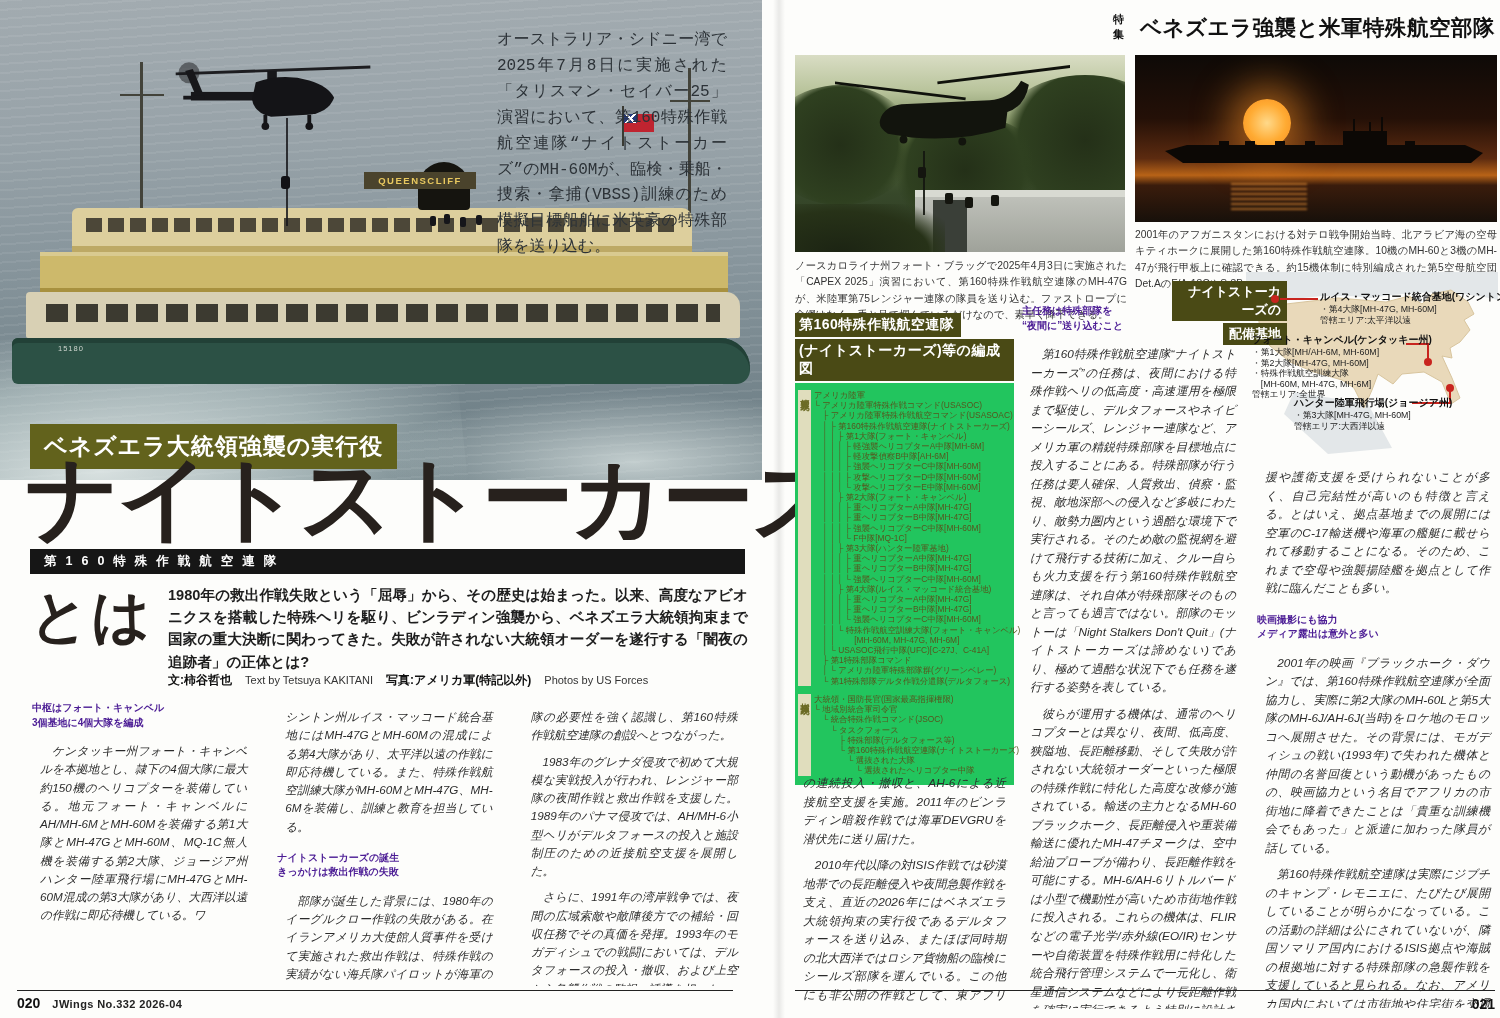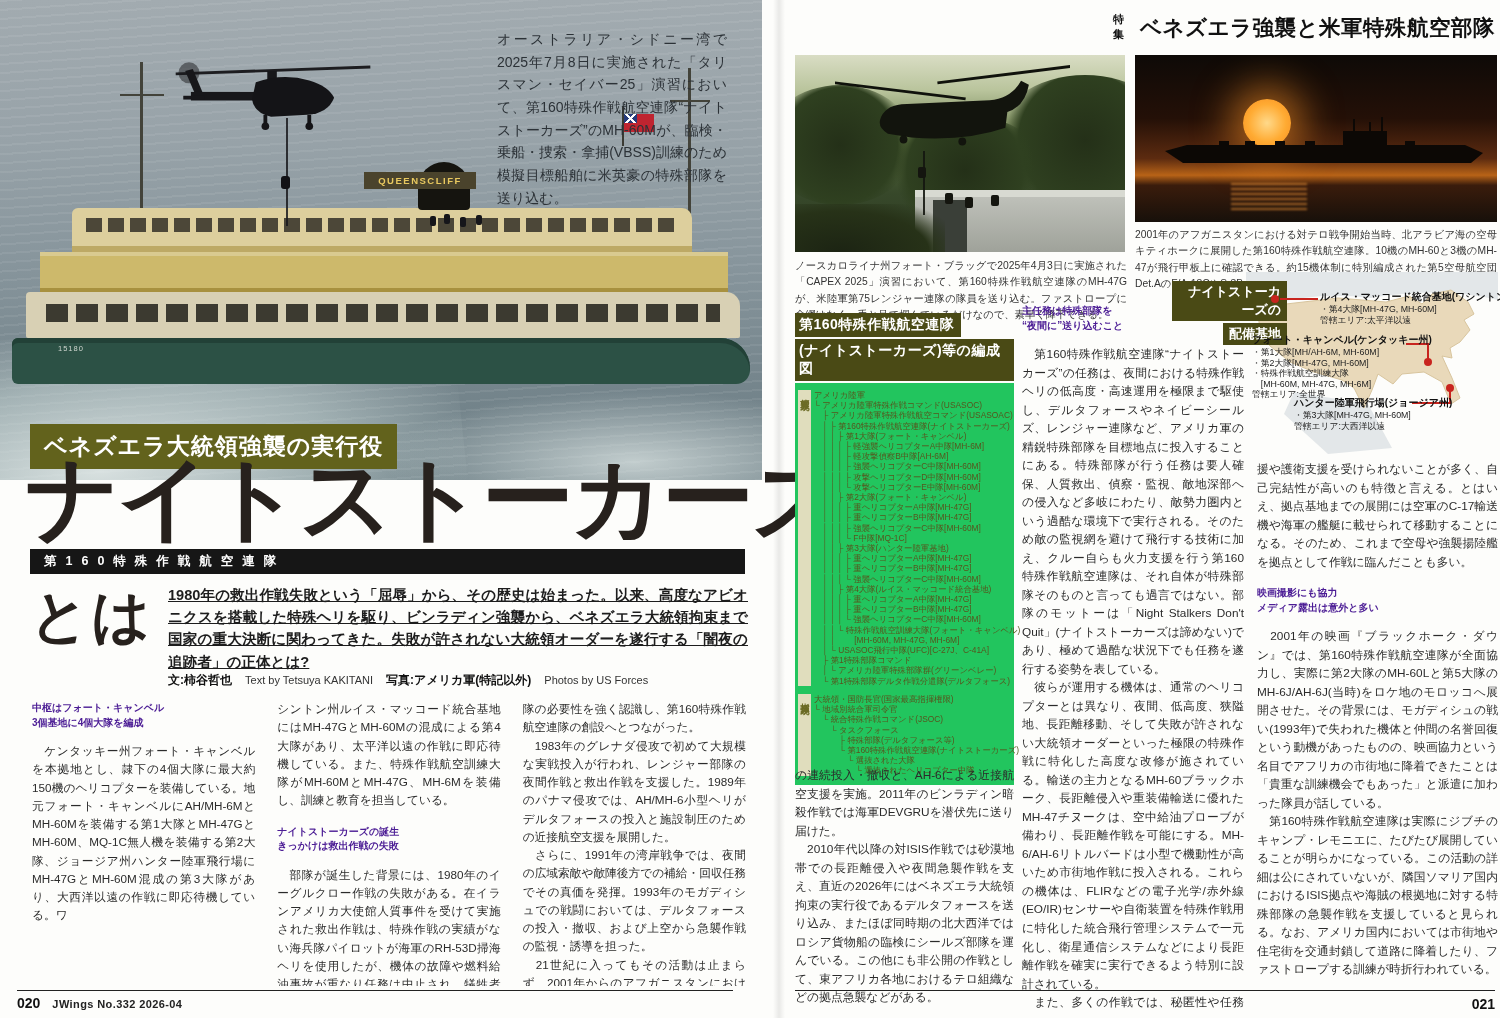--- a/index.html
+++ b/index.html
@@ -40,43 +40,43 @@
     border-radius:6px 30px 14px 6px;box-shadow:inset 0 5px 0 #224137;}
   .hullnum{position:absolute;left:46px;top:224px;color:#cfd6cf;font-size:7.5px;letter-spacing:1px;}
   .flag{position:absolute;left:612px;top:-6px;width:30px;height:18px;background:#bf2430;}
   .flag .canton{position:absolute;left:0;top:0;width:13px;height:9px;background:#273a7a;
     background-image:linear-gradient(45deg,transparent 44%,#fff 44% 56%,transparent 56%),linear-gradient(-45deg,transparent 44%,#fff 44% 56%,transparent 56%);}
   .flagpole{position:absolute;left:610px;top:-14px;width:2px;height:40px;background:#3a3a33;}
   .soldier{position:absolute;width:6px;height:10px;background:#16161a;border-radius:2px;}
   .heli-wrap{position:absolute;left:168px;top:48px;width:210px;height:180px;}
   .rope{position:absolute;left:118px;top:70px;width:2px;height:108px;background:rgba(25,25,28,.85);}
   .roper{position:absolute;left:113px;top:128px;width:9px;height:13px;background:#121216;border-radius:3px;}
-  .caption-on-photo{position:absolute;left:497px;top:28px;width:230px;font-size:14px;line-height:1.62;
-    color:#2c3237;font-weight:500;text-align:justify;}
+  .caption-on-photo{position:absolute;left:497px;top:28px;width:230px;font-size:16px;line-height:1.62;
+    color:#2c3237;font-weight:500;text-align:justify;font-family:Liberation Mono, monospace;}
 
   
   .kicker{position:absolute;left:30px;top:424px;background:#62621c;color:#fff;font-size:23px;font-weight:800;
     padding:7px 14px;letter-spacing:1px;}
   .main-title{position:absolute;left:26px;top:452px;width:745px;font-size:92px;font-weight:900;color:#27211d;
     letter-spacing:-3px;line-height:1.0;white-space:nowrap;}
   .unit-bar{position:absolute;left:30px;top:549px;width:701px;background:#161616;color:#fff;
     font-size:12.5px;font-weight:bold;letter-spacing:9px;padding:4px 0 4px 14px;}
   .title-suffix{position:absolute;left:30px;top:578px;font-size:58px;font-weight:900;color:#27211d;letter-spacing:2px;}
   .lead{position:absolute;left:168px;top:584px;width:580px;font-size:14.6px;font-weight:600;line-height:1.52;
-    color:#1d1d1d;text-align:justify;text-decoration:underline;}
+    color:#1d1d1d;text-align:justify;}
   .byline{position:absolute;left:168px;top:672px;width:600px;font-size:11px;color:#333;}
   .byline b{font-size:12px;color:#111;}
   .byline span{margin-right:10px;}
 
   
   .cols-left{position:absolute;left:32px;top:700px;width:714px;height:286px;display:flex;gap:22px;overflow:hidden;}
   .cols-left .col{flex:1;overflow:hidden;}
   .col-h{font-size:10px;font-weight:800;line-height:1.45;color:#4c1d95;margin:15px 0 12px;}
   .col > .col-h:first-child,[data-blocks] > .col-h:first-child{margin-top:1px;}
-  .col-p{font-size:11.7px;line-height:1.56;margin:0;text-align:justify;color:#2b2b2b;}
+  .col-p{font-size:11.7px;line-height:1.56;margin:8px;text-align:justify;color:#2b2b2b;font-style:italic;}
 
   
   .rp-header{position:absolute;left:1150px;top:10px;width:345px;display:flex;align-items:center;justify-content:flex-end;}
   .rp-header .tag{font-size:11px;font-weight:bold;color:#111;margin-right:7px;}
   .rp-header .vbar{width:4px;height:34px;background:#111;margin-right:9px;}
   .rp-header .ttl{font-size:21.5px;font-weight:900;color:#111;letter-spacing:.5px;white-space:nowrap;}
 
   
   .photo-chinook{position:absolute;left:795px;top:55px;width:330px;height:197px;overflow:hidden;
     background:linear-gradient(180deg,#d9ddc4 0%,#b9c49c 18%,#5c6f3f 45%,#37482a 70%,#2c3a22 100%);}

